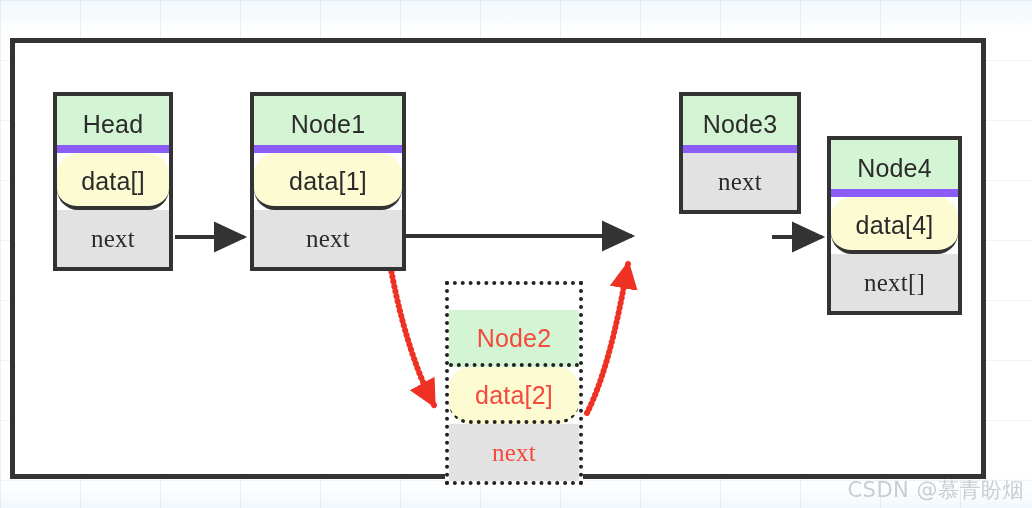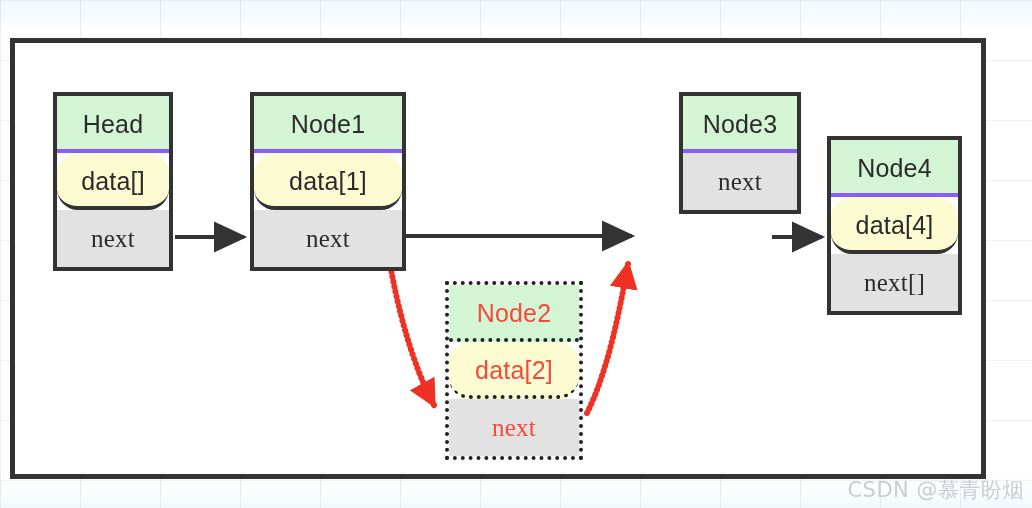--- a/index.html
+++ b/index.html
@@ -58,30 +58,30 @@
     box-sizing: border-box;
     height: 57px;
     line-height: 57px;
     text-align: center;
     font-size: 25px;
     color: #2b2b2b;
     letter-spacing: 0.2px;
     overflow: hidden;
     white-space: nowrap;
   }
-  .node .row.title  { background: #d4f5d4; border-bottom: 4px solid #8b5cf6; }
+  .node .row.title  { background: #d4f5d4; border-bottom: 8px solid #8b5cf6; }
   .node .row.data   { background: #fcfbd2; border-bottom: 4px solid #333333; border-radius: 21px; }
   .node .row.next   { background: #e2e2e2; font-family: Liberation Serif, serif; }
 
   
   .node.ghost {
     border: 4px dotted #222222;
   }
   .node.ghost .row { color: #f4493c; }
-  .node.ghost .row.title { border-bottom: 4px dotted #222222; }
+  .node.ghost .row.title { border-bottom: 4px dotted #222222; margin-top: 25px; }
   .node.ghost .row.data  { border-bottom: 4px dotted #222222; }
 
   
   #arrows {
     position: absolute;
     left: 0; top: 0;
     width: 976px;
     height: 441px;
     pointer-events: none;
   }

